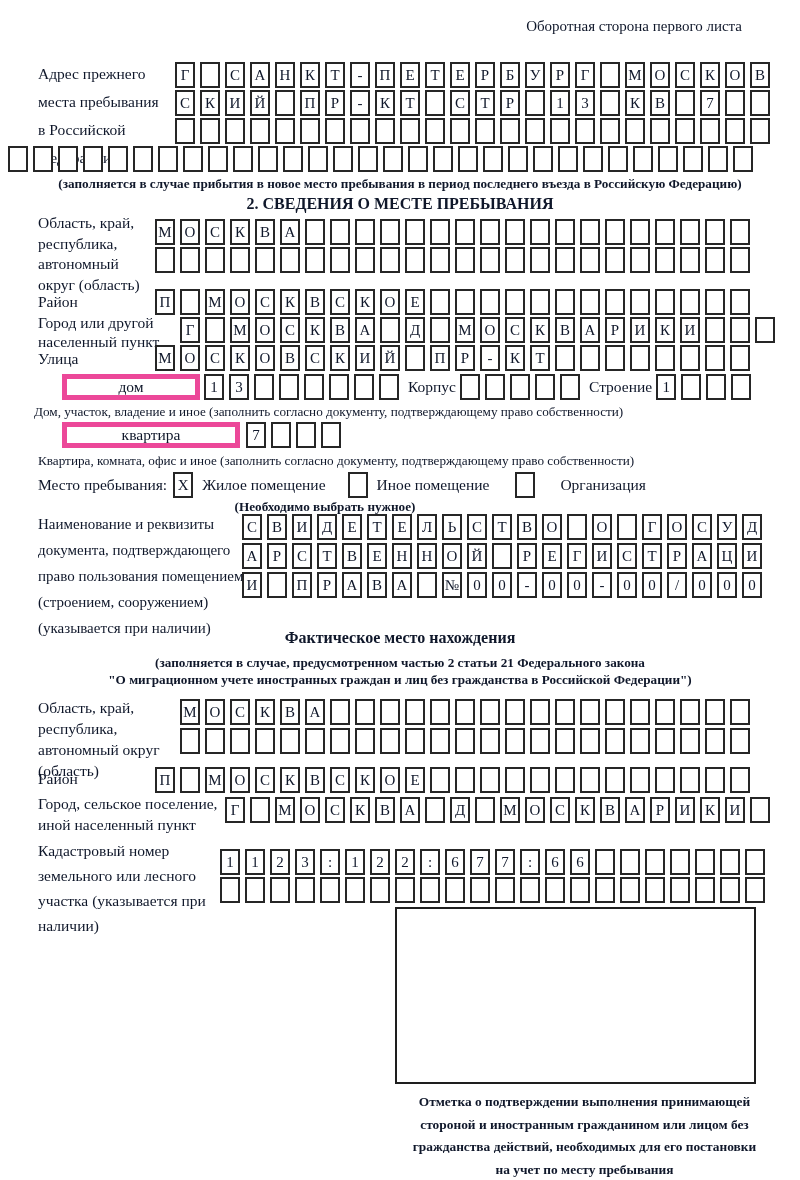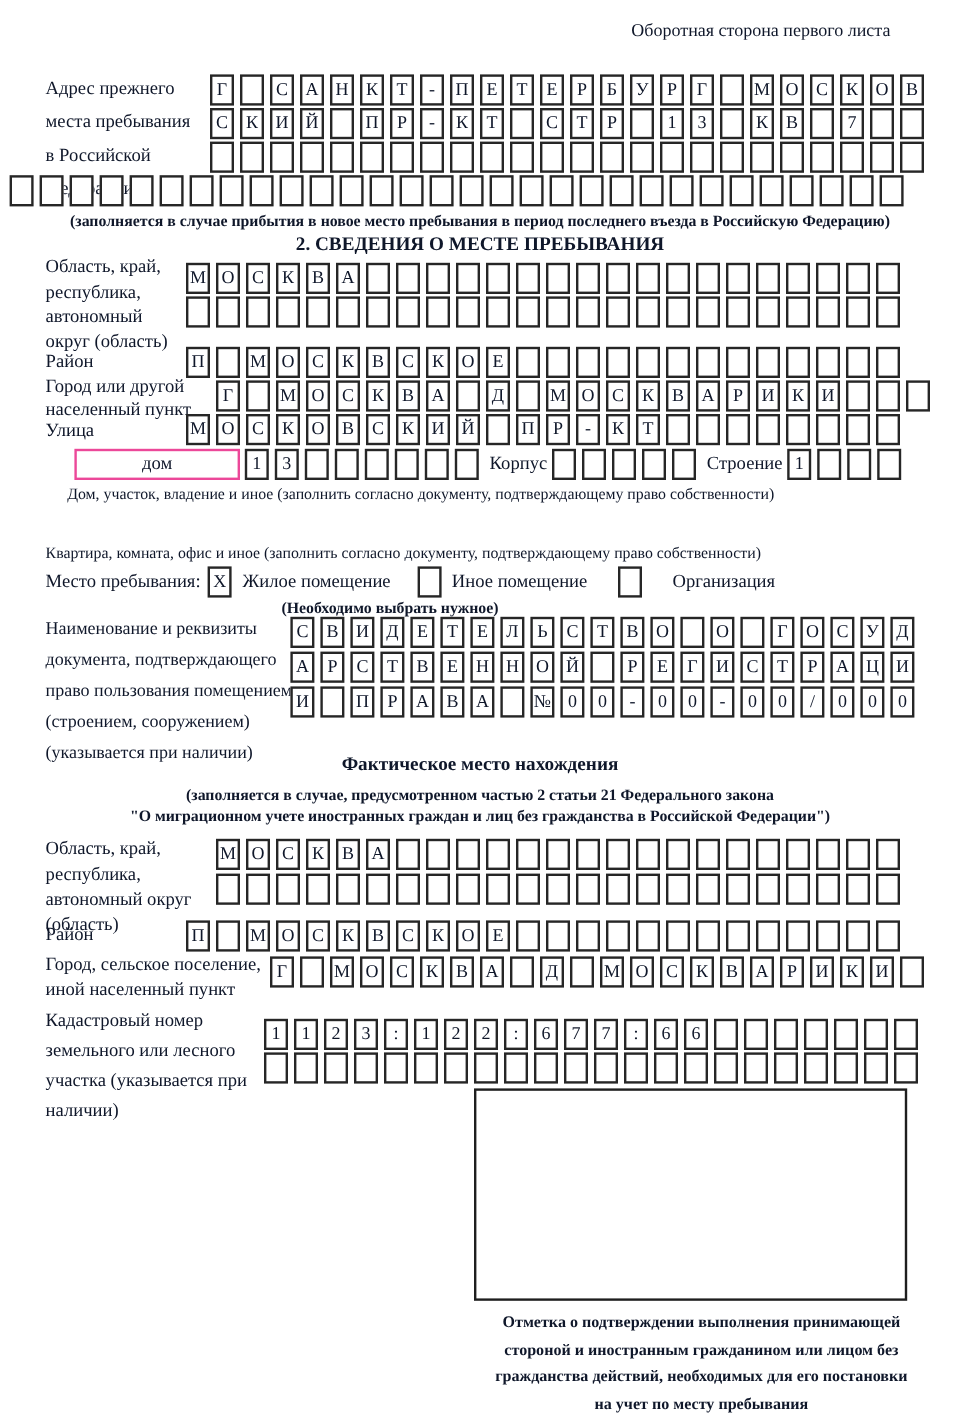--- a/index.html
+++ b/index.html
@@ -11,21 +11,21 @@
   .abs{position:absolute;}
   .lbl{font-size:15.5px;line-height:20px;}
   .boxrow{position:absolute;white-space:nowrap;height:26px;}
   .cells{white-space:nowrap;display:inline-block;}
   .cell{
     display:inline-block;box-sizing:border-box;width:20px;height:26px;
     border:2px solid #262626;margin-right:5px;text-align:center;
     font-size:15px;line-height:22px;vertical-align:top;background:#fff;
   }
   .widebox{
-    box-sizing:border-box;height:26px;border:2px solid #ec4899;
+    box-sizing:border-box;height:26px;border:5px solid #ec4899;
     display:inline-flex;align-items:center;justify-content:center;
     font-size:15.5px;vertical-align:top;background:#fff;
   }
   .inline-lbl{font-size:15.5px;line-height:26px;display:inline-block;vertical-align:top;}
   .note{font-size:13.2px;line-height:17px;}
   .center{text-align:center;font-weight:bold;}
   .sec-title{font-weight:bold;font-size:16px;text-align:center;width:100%;}
   .flexrow{display:flex;align-items:flex-start;}
   .stamp-box{box-sizing:border-box;border:2px solid #1e1e1e;background:#fff;}
 </style>
@@ -59,22 +59,26 @@
   <div class="boxrow" style="left:155px;top:345px;"><span class="cell">М</span><span class="cell">О</span><span class="cell">С</span><span class="cell">К</span><span class="cell">О</span><span class="cell">В</span><span class="cell">С</span><span class="cell">К</span><span class="cell">И</span><span class="cell">Й</span><span class="cell"></span><span class="cell">П</span><span class="cell">Р</span><span class="cell">-</span><span class="cell">К</span><span class="cell">Т</span><span class="cell"></span><span class="cell"></span><span class="cell"></span><span class="cell"></span><span class="cell"></span><span class="cell"></span><span class="cell"></span><span class="cell"></span></div>
 
   <div class="abs flexrow" style="left:62px;top:374px;gap:4px;">
     <span class="widebox" style="width:138px;">дом</span>
     <span class="cells"><span class="cell">1</span><span class="cell">3</span><span class="cell"></span><span class="cell"></span><span class="cell"></span><span class="cell"></span><span class="cell"></span><span class="cell"></span></span>
     <span class="inline-lbl">Корпус</span>
     <span class="cells"><span class="cell"></span><span class="cell"></span><span class="cell"></span><span class="cell"></span><span class="cell"></span></span>
     <span class="inline-lbl">Строение</span>
     <span class="cells"><span class="cell">1</span><span class="cell"></span><span class="cell"></span><span class="cell"></span></span>
   </div>
-  <div class="abs note" style="left:56px;top:403px;width:740px;">Дом, участок, владение и иное (заполнить согласно документу, подтверждающему право собственности)</div>
+  <div class="abs note" style="left:34px;top:403px;width:740px;">Дом, участок, владение и иное (заполнить согласно документу, подтверждающему право собственности)</div>
 
+  <div class="abs flexrow" style="left:62px;top:422px;gap:6px;">
+    <span class="widebox" style="width:178px;">квартира</span>
+    <span class="cells"><span class="cell">7</span><span class="cell"></span><span class="cell"></span><span class="cell"></span></span>
+  </div>
   <div class="abs note" style="left:38px;top:452px;width:740px;">Квартира, комната, офис и иное (заполнить согласно документу, подтверждающему право собственности)</div>
 
   <div class="abs flexrow" style="left:38px;top:472px;">
     <span class="inline-lbl" style="margin-right:6px;">Место пребывания:</span>
     <span class="cell">X</span>
     <span class="inline-lbl" style="margin-left:4px;margin-right:22px;">Жилое помещение</span>
     <span class="cell"></span>
     <span class="inline-lbl" style="margin-left:4px;margin-right:26px;">Иное помещение</span>
     <span class="cell"></span>
     <span class="inline-lbl" style="margin-left:20px;">Организация</span>

